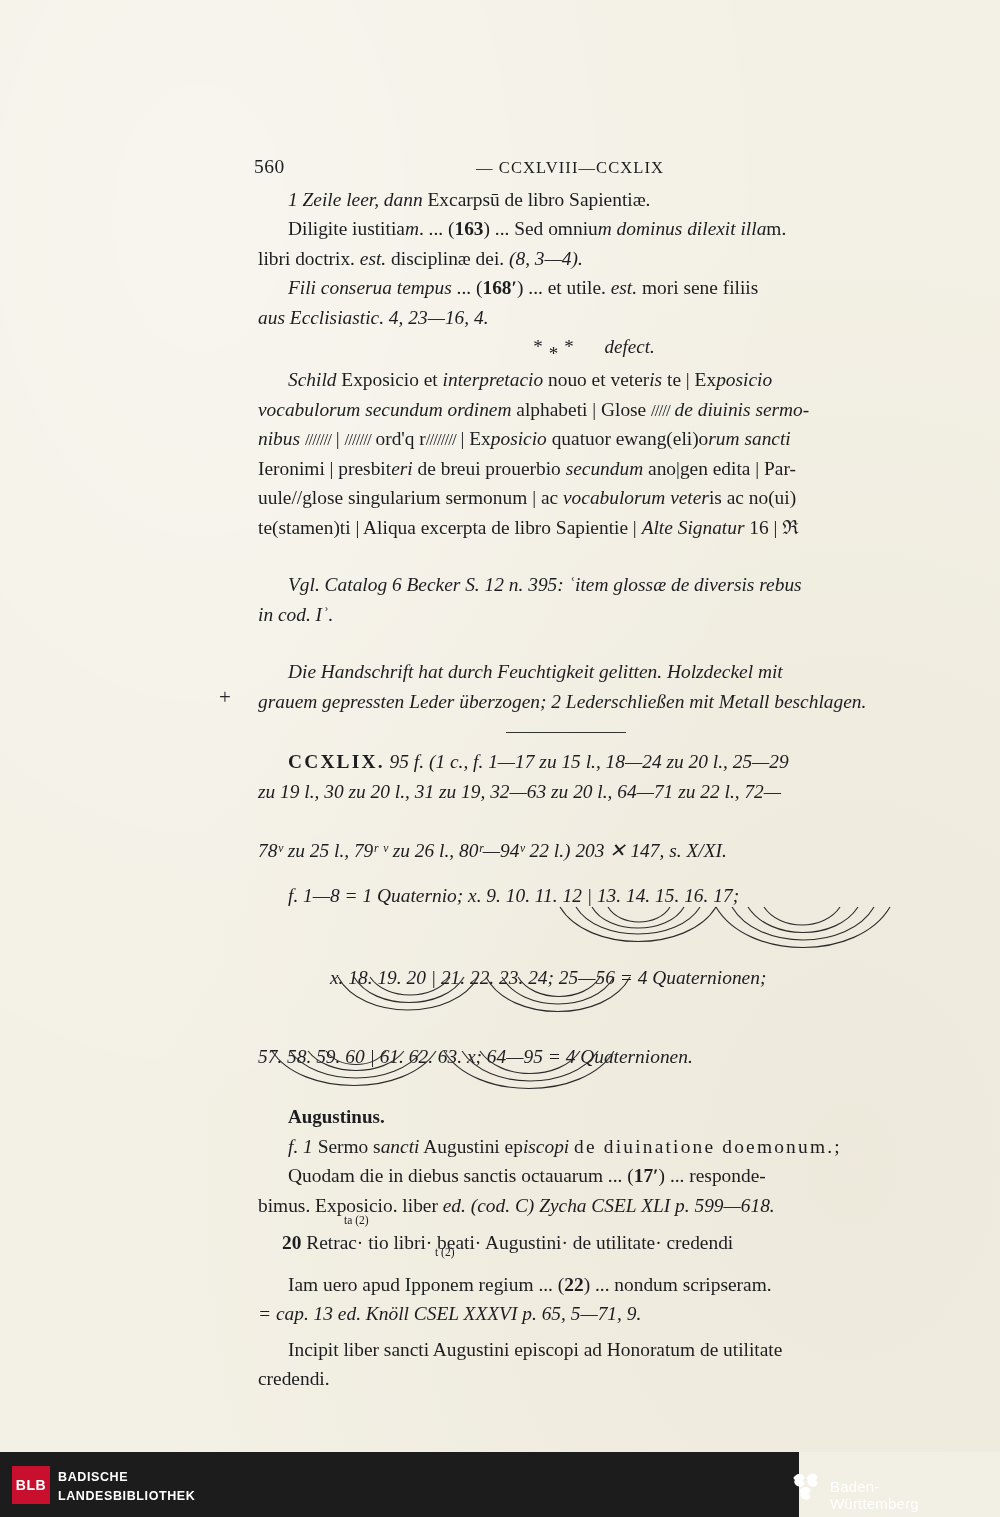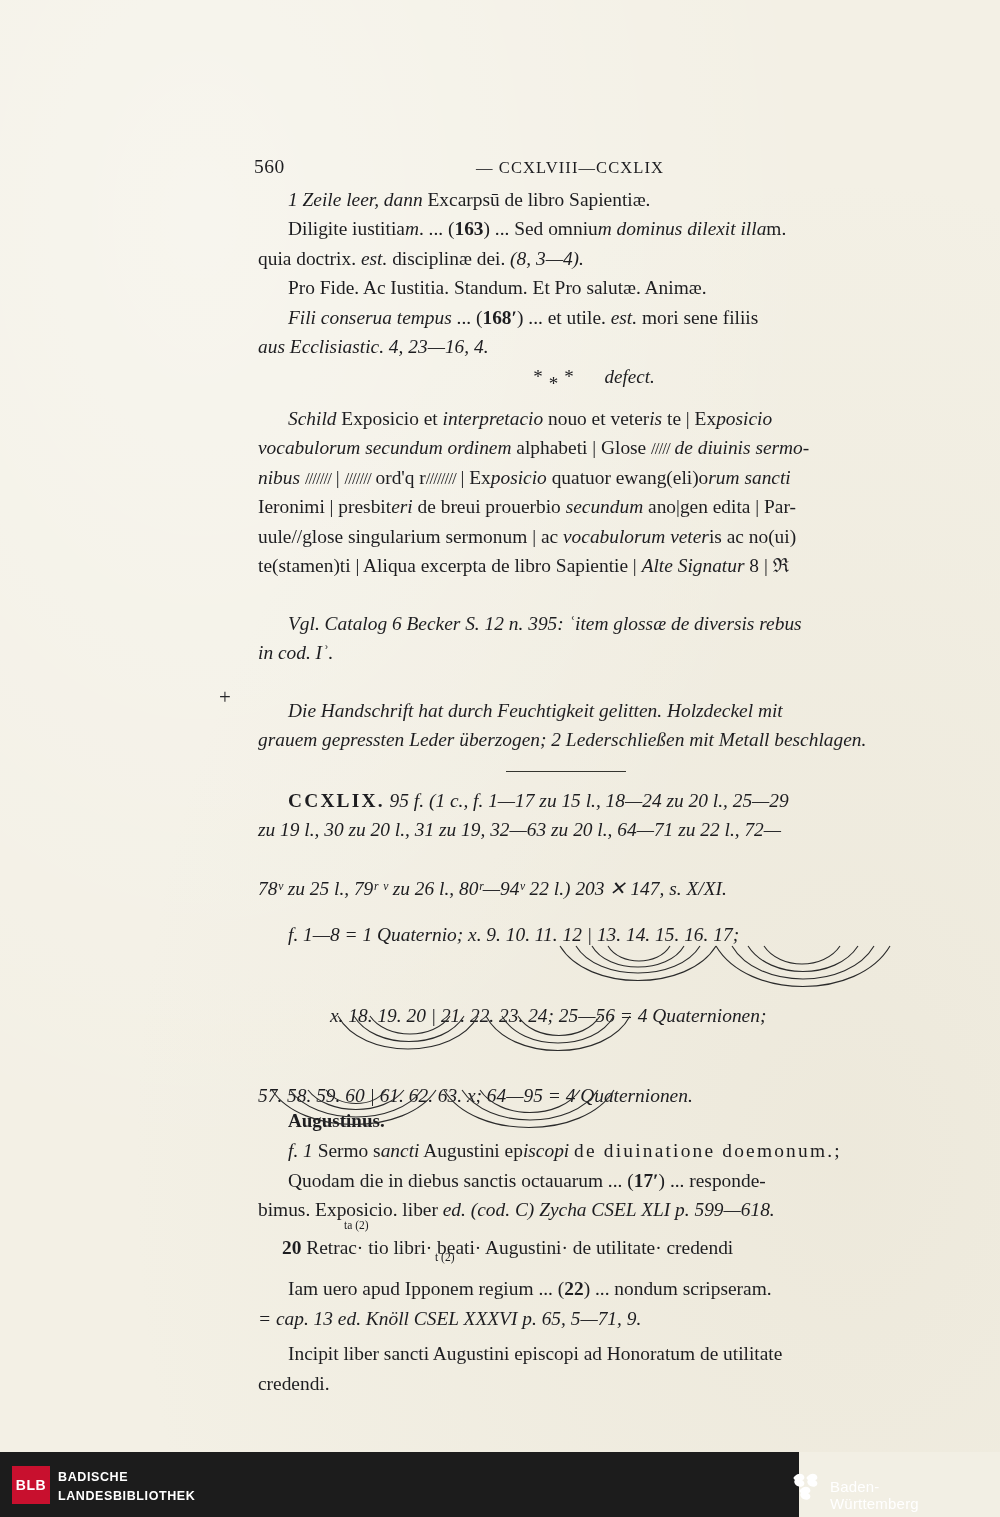--- a/index.html
+++ b/index.html
@@ -70,21 +70,21 @@
   .b  { font-weight: bold; }
   .sp { letter-spacing: 2.2px; }
   .hatch {
     letter-spacing: -1px;
     font-size: 17px;
   }
   .stars {
     text-align: center;
     font-size: 19px;
     margin-top: 4px;
-    margin-bottom: 16px;
+    margin-bottom: 7px;
     font-family: Liberation Serif, serif;
   }
   .stars .st2 { position: relative; top: 7px; padding: 0 6px; }
   .defect { font-style: italic; padding-left: 26px; }
   .rule {
     width: 120px;
     height: 1px;
     background: #35352f;
     margin: 16px auto 14px 248px;
   }
@@ -101,20 +101,21 @@
     font-size: 19px;
     line-height: 1.5;
   }
   .q-line1 { text-indent: 30px; }
   .q-line2 { padding-left: 72px; margin-top: 52px; }
   .q-line3 { margin-top: 50px; }
   .arcs { position: absolute; left: 0; top: 0; pointer-events: none; }
   .section-title {
     font-weight: bold;
     font-size: 19px;
+    margin-top: 34px;
     margin-bottom: 4px;
     padding-left: 30px;
   }
   
   .footer {
     position: absolute;
     left: 0;
     top: 1452px;
     width: 799px;
     height: 65px;
@@ -181,27 +182,26 @@
 
     <p class="ind">
       <span class="it">1 Zeile leer, dann</span>
       <span>Excarpsū de libro Sapientiæ.</span>
     </p>
 
     <p class="ind">
       <span>Diligite iustitia</span><span class="it">m</span><span>. ... (</span><span class="b">163</span><span>) ... Sed omniu</span><span class="it">m</span>
       <span class="it"> dominus dilexit illa</span><span>m.</span>
       <br>
-      <span>quia doctrix.</span>
+      <span>libri doctrix.</span>
       <span class="it">est.</span>
       <span>disciplinæ dei.</span>
       <span class="it">(8, 3—4).</span>
     </p>
 
-    <p class="ind">Pro Fide. Ac Iustitia. Standum. Et Pro salutæ. Animæ.</p>
 
     <p class="ind">
       <span class="it">Fili conserua</span>
       <span class="it">tempus</span><span> ... (</span><span class="b">168ʹ</span><span>) ... et utile.</span>
       <span class="it">est.</span>
       <span>mori sene filiis</span>
       <br>
       <span class="it">aus Ecclisiastic. 4, 23—16, 4.</span>
     </p>
 
@@ -237,21 +237,21 @@
       <span>ano|gen edita |</span>
       <span>Par-</span>
       <br>
       <span>uule//glose singularium sermonum</span>
       <span>| ac</span>
       <span class="it">vocabulorum veter</span><span>is</span>
       <span>ac no(ui)</span>
       <br>
       <span>te(stamen)ti | Aliqua excerpta de libro Sapientie |</span>
       <span class="it">Alte Signatur</span>
-      <span>8 | ℜ</span>
+      <span>16 | ℜ</span>
     </p>
 
     <p class="ind it">
       <span>Vgl. Catalog 6 Becker S. 12 n. 395:</span>
       <span>ʿitem glossæ de diversis rebus</span>
       <br>
       <span>in cod. Iʾ.</span>
     </p>
 
     <p class="ind it">

